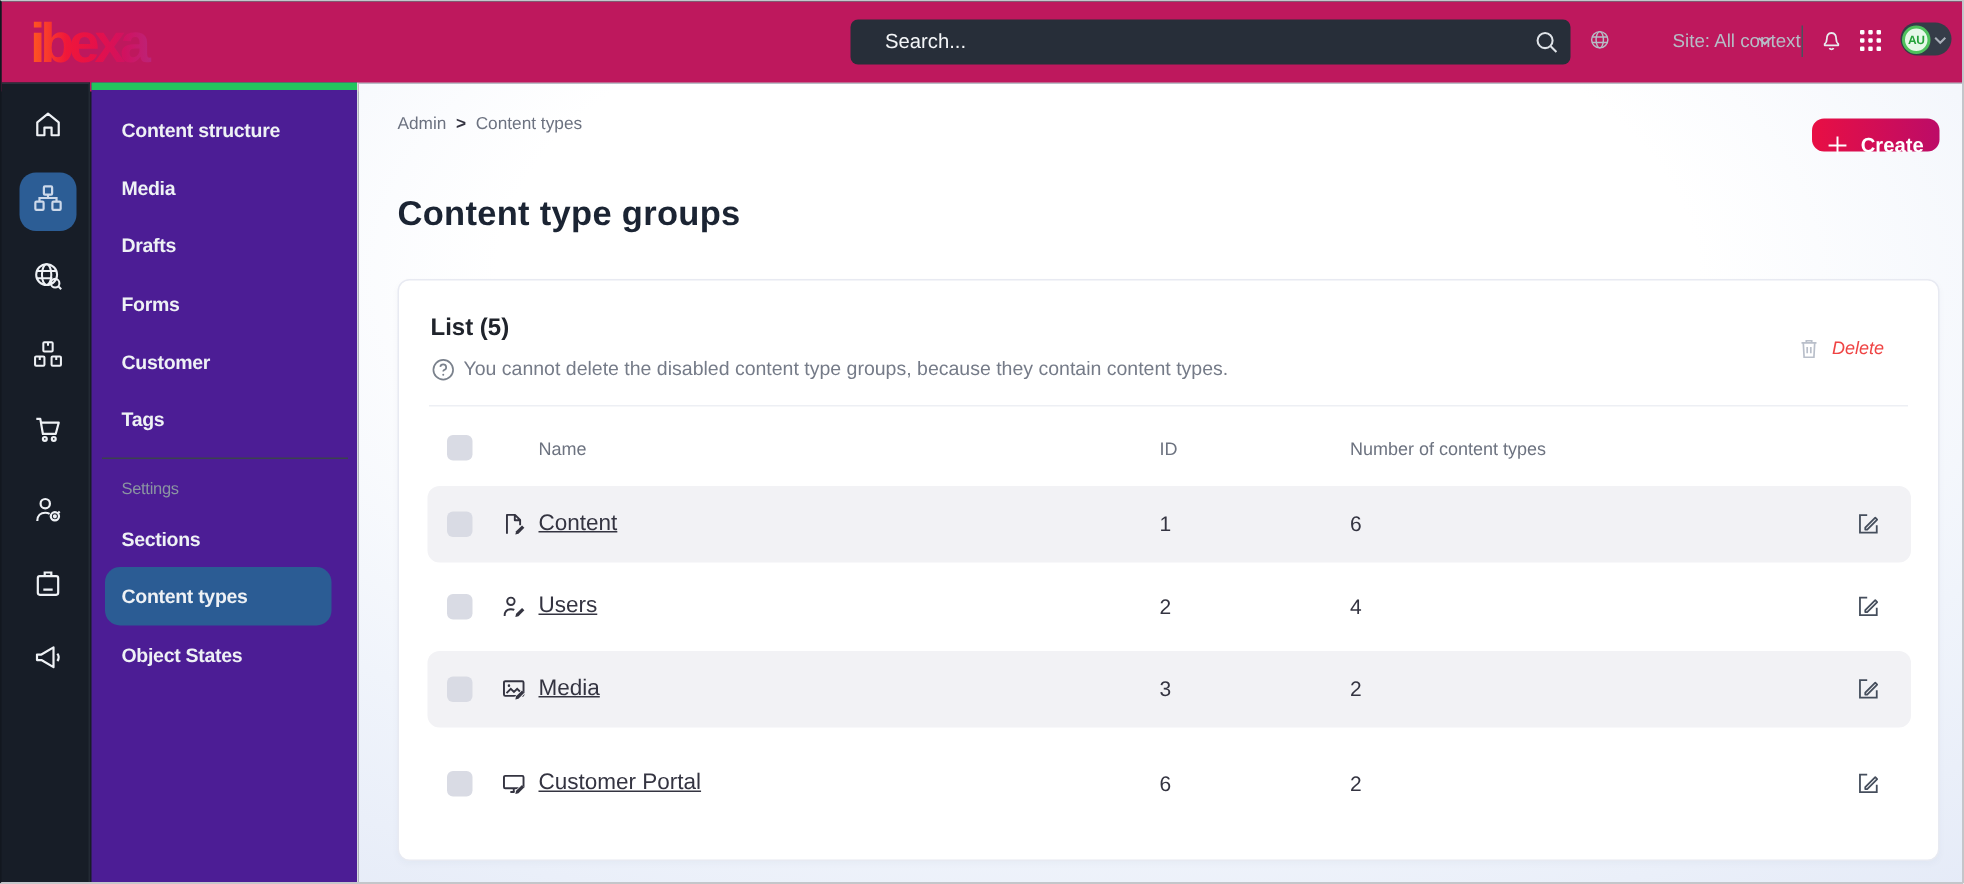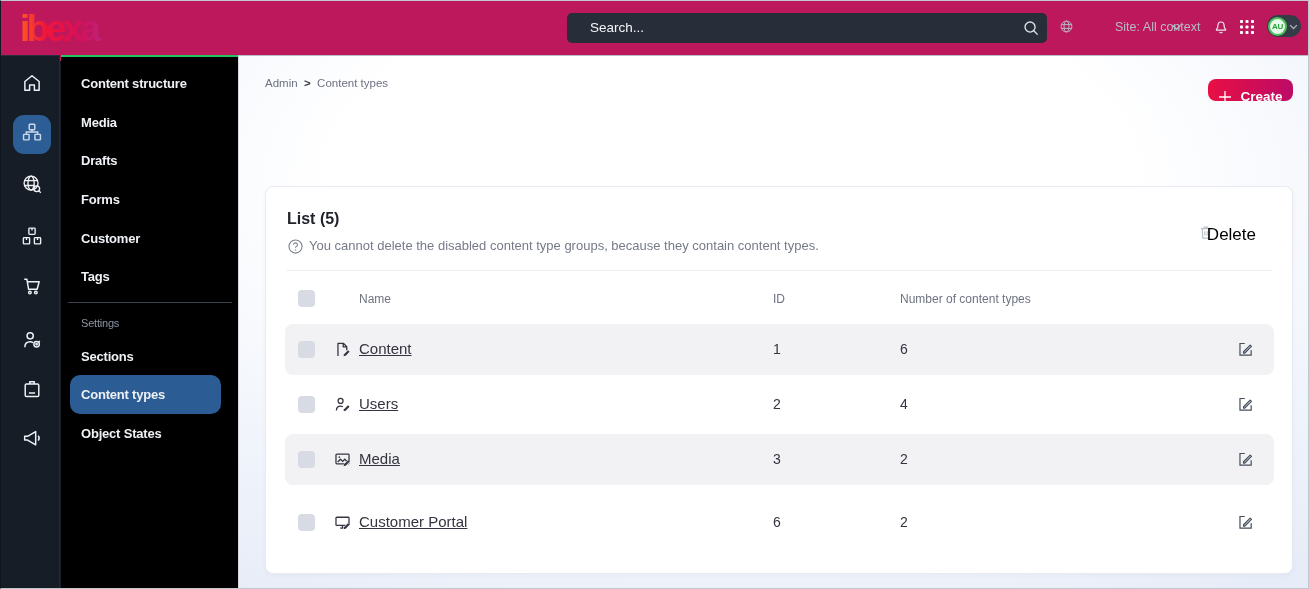--- a/index.html
+++ b/index.html
@@ -11,22 +11,22 @@
   
   #topbar { position:absolute; left:0; top:0; width:1309px; height:60px; background:#be185d; }
   #searchbox { position:absolute; left:566px; top:12px; width:480px; height:30px;
                background:#272e39; border-radius:5px; color:#f4f6f8; font-size:13.5px;
                line-height:30px; padding-left:23px; }
   .tb-label { color:#b6bcc6; font-size:12.5px;margin-left:36px; }
 
   
   #rail { position:absolute; left:0; top:54px; width:59px; height:535px; background:#171d27;
           border-right:1px solid #232a34; border-top:1px solid #2a313c;}
-  #menu { position:absolute; left:60px; top:54px; width:177px; height:535px; background:#000000;
-          border-top:2px solid #22c55e;}
+  #menu { position:absolute; left:60px; top:54px; width:177px; height:535px; background:#4c1d95;
+          border-top:5px solid #22c55e;}
   .rail-ico { position:absolute; left:20px; width:22px; height:22px; }
   #rail-hl { position:absolute; left:12px; top:59px; width:38px; height:39px;
              border-radius:11px; background:#2c5d95; }
   .mitem { position:absolute; left:20px; color:#eef1f5; font-size:13px; font-weight:bold; letter-spacing:-0.2px; }
   #menu-hl { position:absolute; left:9px; top:318px; width:151px; height:39px;
              border-radius:10px; background:#2b5c94; }
   .mdivider { position:absolute; left:7px; top:245px; width:164px; height:1px; background:#3b424e; }
 
   
   #main { position:absolute; left:237px; top:54px; width:1072px; height:535px; border-top:1px solid #b9bdc6; border-left:1px solid #d6dae0;
@@ -35,21 +35,21 @@
   #crumb b { color:#343441; font-size:11.5px; font-weight:bold; }
   #createbtn { position:absolute; left:969px; top:23px; width:85px; height:22px; border-radius:8px;
                background:linear-gradient(90deg,#e80f44,#bc0c67); color:#fff; text-align:center;
                font-size:13.5px; font-weight:bold; line-height:36px; }
   #h1 { position:absolute; left:26px; top:73px; font-size:23px; font-weight:800; color:#1b2433;
         letter-spacing:0.2px; }
   #card { position:absolute; left:26px; top:130px; width:1028px; height:388px; background:#fff;
           border:1px solid #e8eaf2; border-radius:8px; box-shadow:0 2px 5px rgba(40,50,80,.03); }
   #listtitle { position:absolute; left:21px; top:23px; font-size:16px; font-weight:bold; color:#20242c; }
   #infotext { position:absolute; left:43px; top:51px; font-size:13px; color:#757b88; }
-  #delbtn { position:absolute; right:36px; top:38px; font-size:17px; color:#000000; }
+  #delbtn { position:absolute; right:36px; top:38px; font-size:12px; color:#ef4444;font-style:italic; }
   #carddiv { position:absolute; left:20px; right:20px; top:83px; height:1px; background:#edeff4; }
   .chk { position:absolute; width:17px; height:17px; background:#d9dbe4; border-radius:4px; }
   .thead { position:absolute; top:105px; font-size:12px; color:#6d7380; }
   .row { position:absolute; left:19px; width:989px; height:51px; border-radius:8px; }
   .row.odd { background:#f2f2f5; }
   .rname { position:absolute; left:74px; top:16px; font-size:15px; color:#343441;
            text-decoration:underline; }
   .rnum { position:absolute; top:17px; font-size:14px; color:#343441; }
   .rico { position:absolute; left:49px; top:17px; width:17px; height:17px; }
   .redit { position:absolute; left:952px; top:17px; width:17px; height:17px; }
@@ -163,20 +163,21 @@
     <div class="mitem" style="top:292px">Sections</div>
     <div id="menu-hl"></div>
     <div class="mitem" style="top:330px">Content types</div>
     <div class="mitem" style="top:369px">Object States</div>
   </div>
   <div id="main">
     <div id="crumb">Admin&nbsp; <b>&gt;</b> &nbsp;Content types</div>
     <div id="createbtn"><svg width="14" height="14" viewBox="0 0 16 16" style="vertical-align:-2.5px;margin-right:8px" fill="none" stroke="#ffffff" stroke-width="1.5">
           <path d="M8 1.2 V14.8 M1.2 8 H14.8"></path>
         </svg>Create</div>
+    <div id="h1">Content type groups</div>
     <div id="card">
       <div id="listtitle">List (5)</div>
       <svg class="abs" style="left:22px;top:52px" width="15" height="15" viewBox="0 0 16 16" fill="none" stroke="#7a818c" stroke-width="1.2">
         <circle cx="8" cy="8" r="7"></circle>
         <path d="M5.9 6 a2.1 2.1 0 1 1 2.6 2.3 c-0.4.1-0.5.4-0.5.9"></path>
         <circle cx="8" cy="11.6" r="0.7" fill="#7a818c" stroke="none"></circle>
       </svg>
       <div id="infotext">You cannot delete the disabled content type groups, because they contain content types.</div>
       <svg class="abs" style="left:932px;top:37px" width="16" height="17" viewBox="0 0 24 24" fill="none" stroke="#b9bfca" stroke-width="1.7">
         <path d="M4.5 6.2 h15 M9.3 6.2 V4 h5.4 v2.2 M6.3 6.2 l0.8 14.3 h9.8 l0.8-14.3"></path>

